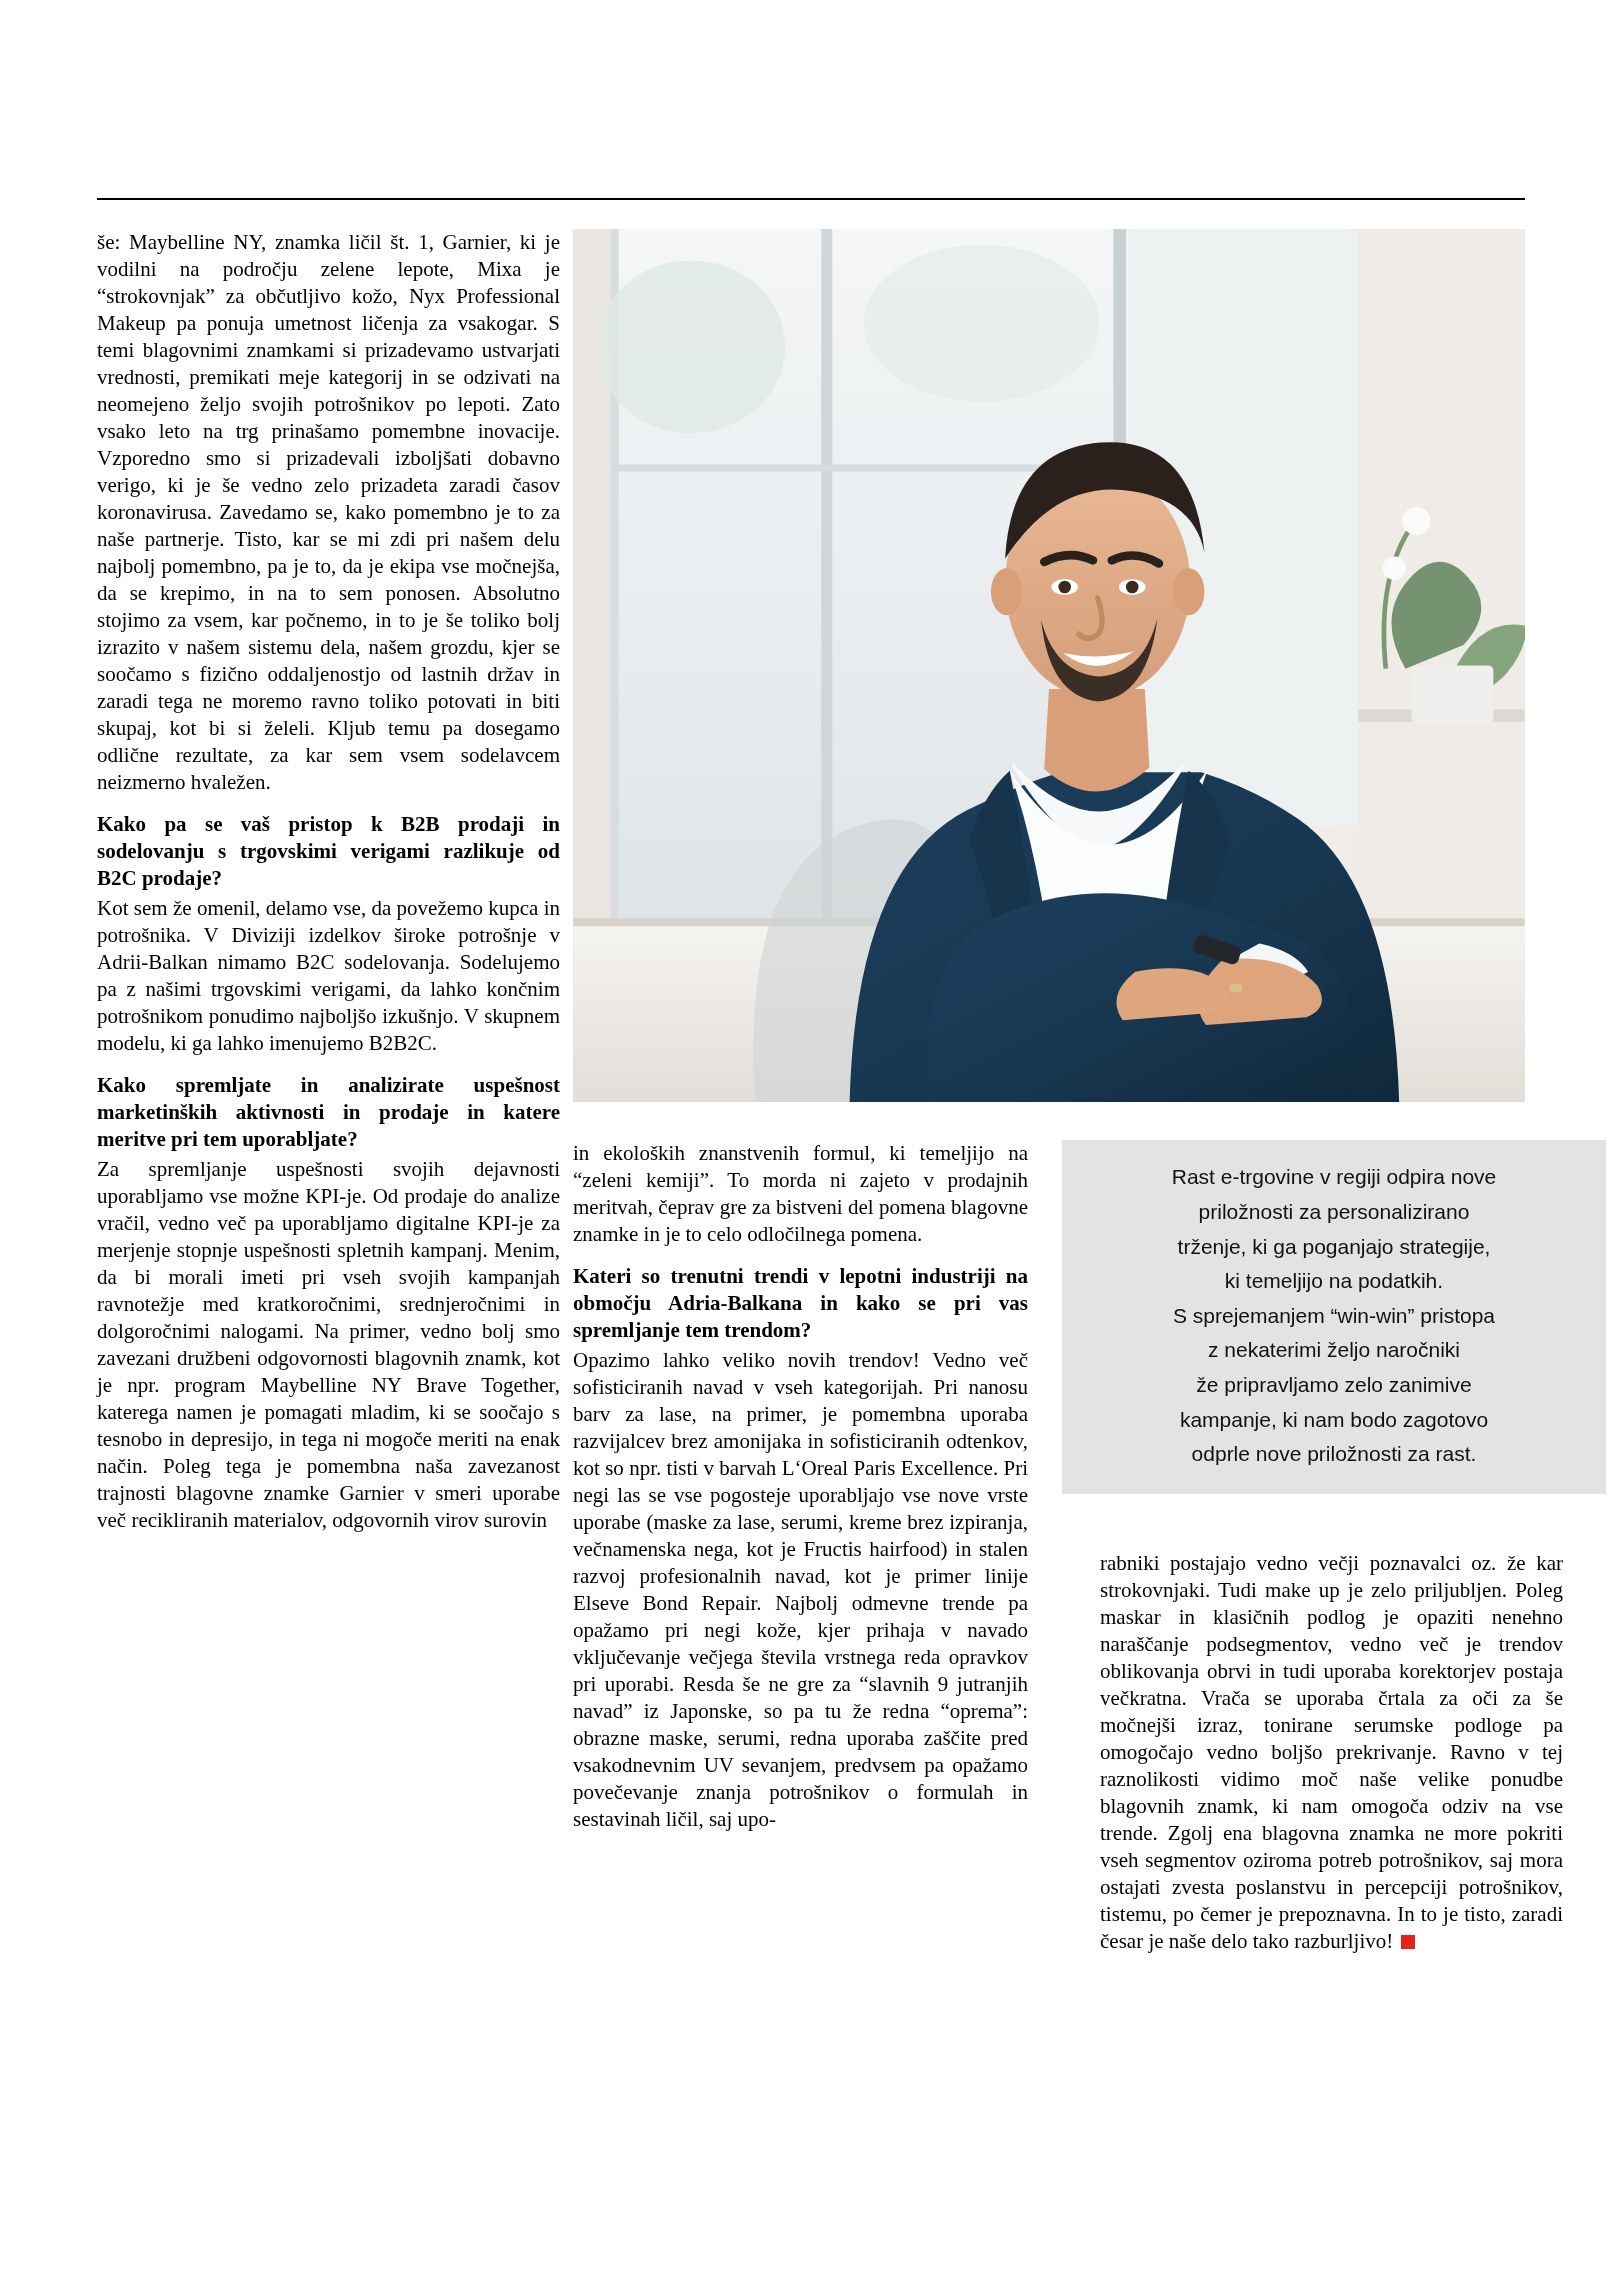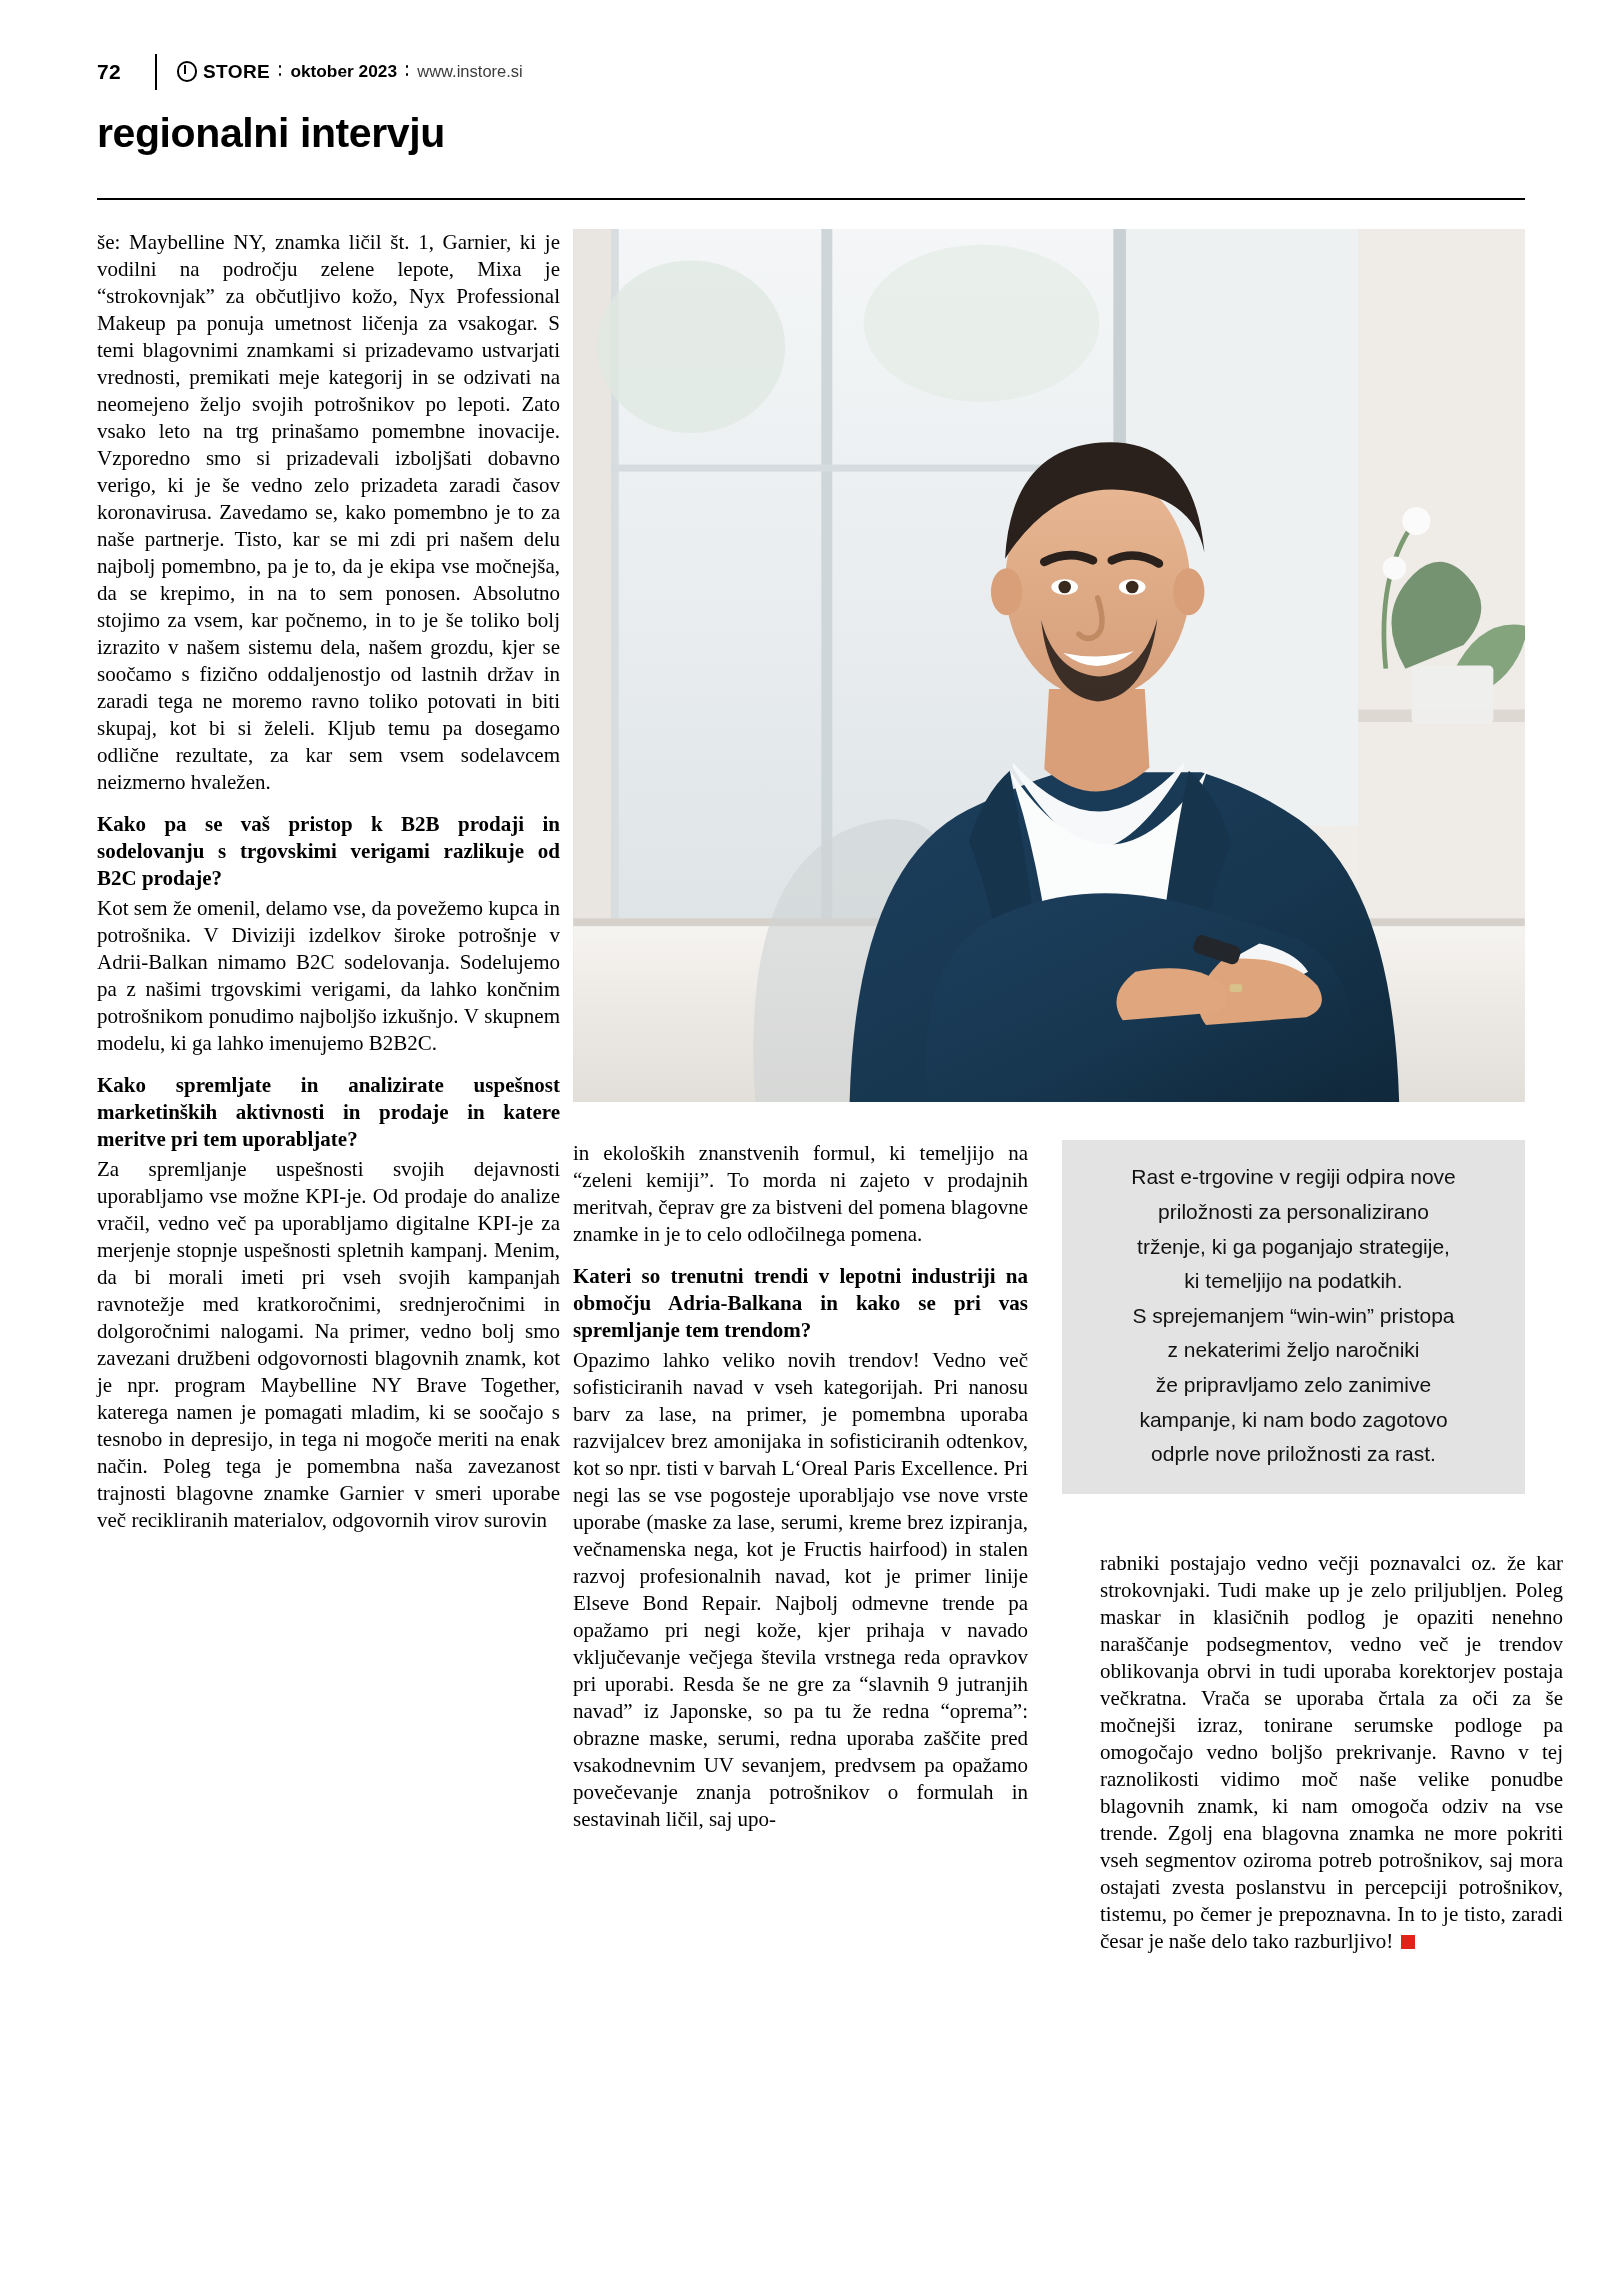--- a/index.html
+++ b/index.html
@@ -167,21 +167,21 @@
     overflow: hidden;
     background: #d9dde0;
   }
   .photo svg { display: block; }
 
   
   .pullquote {
     position: absolute;
     left: 1062px;
     top: 1140px;
-    width: 463px;
+    width: 544px;
     background: #e3e3e3;
     padding: 20.4px 20.4px 23.6px 20.4px;
     box-sizing: border-box;
     font-family: "Liberation Sans", sans-serif;
     font-size: 21px;
     line-height: 33px;
     text-align: center;
     color: #111;
   }
   .pullquote p { margin: 0; }
@@ -195,35 +195,20 @@
     background: #e2231a;
     margin-left: 7.9px;
     vertical-align: -0.8px;
   }
 </style>
 </head>
 <body>
 
 <div class="page">
 
-  <div class="header">
-    <div class="folio-row">
-      <span class="folio-num">72</span>
-      <span class="folio-rule"></span>
-      <span class="folio-logo">
-        <span class="logo-mark"></span>
-        <span>STORE</span>
-      </span>
-      <span class="dotsep"></span>
-      <span class="folio-date">oktober 2023</span>
-      <span class="dotsep"></span>
-      <span class="folio-url">www.instore.si</span>
-    </div>
-    <div class="section-title">regionalni intervju</div>
-  </div>
   <div class="header-rule"></div>
 
   <div class="photo">
     <svg width="952" height="873" viewBox="0 0 1212 1112" xmlns="http://www.w3.org/2000/svg">
       <defs>
         <linearGradient id="winG" x1="0" y1="0" x2="0" y2="1">
           <stop offset="0%" stop-color="#f4f6f7"></stop>
           <stop offset="60%" stop-color="#e8ecee"></stop>
           <stop offset="100%" stop-color="#dfe4e6"></stop>
         </linearGradient>

